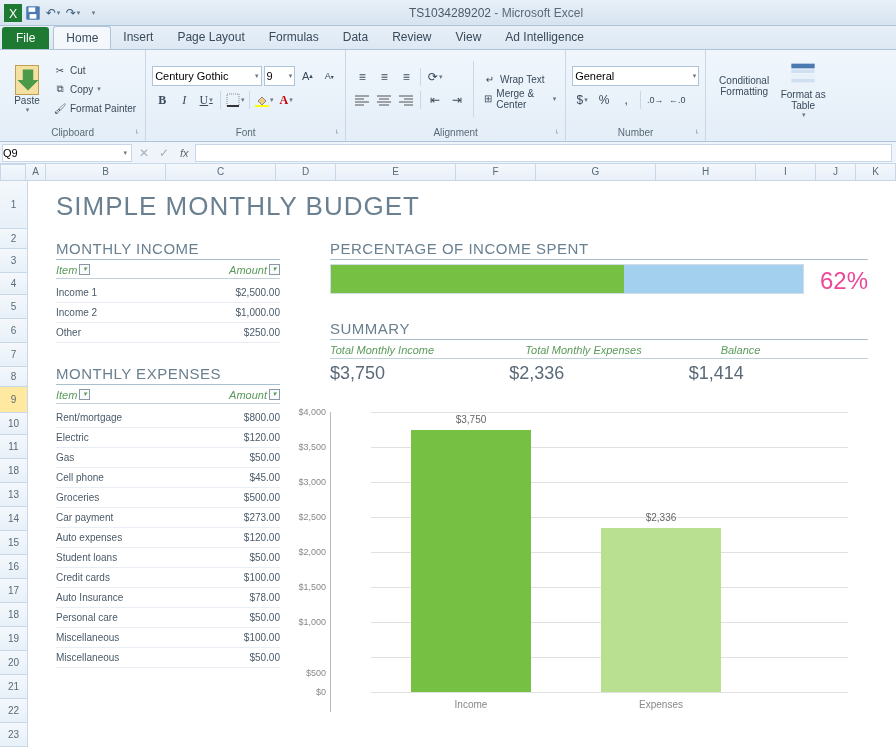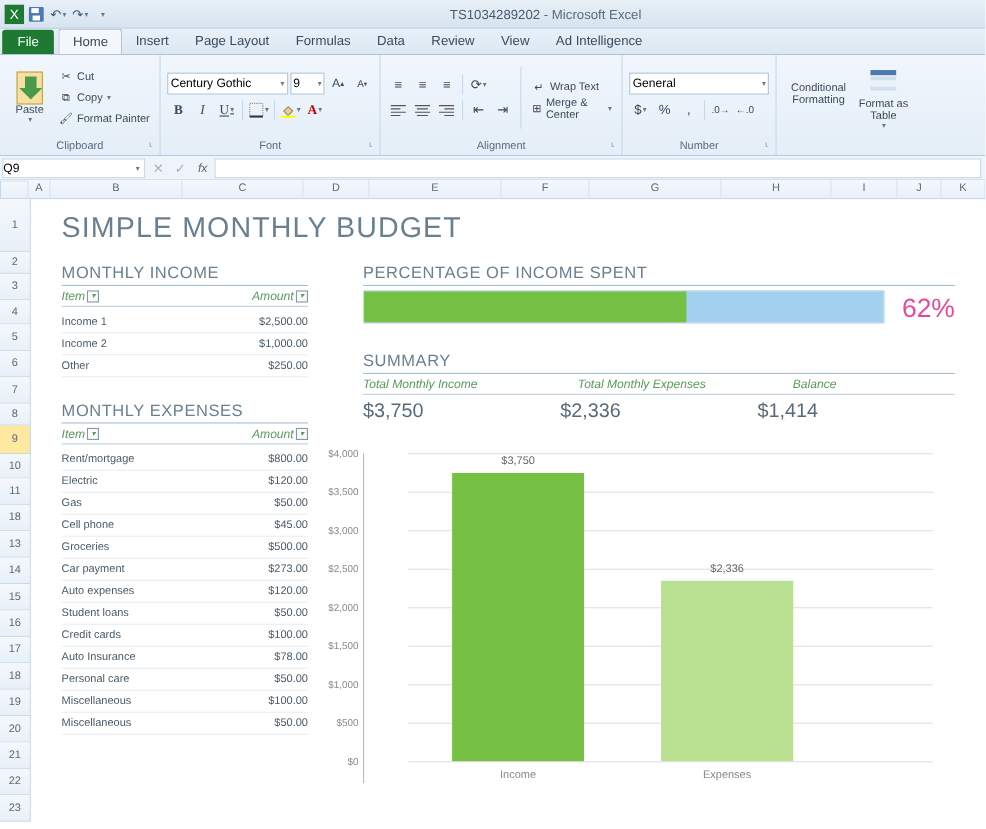--- a/index.html
+++ b/index.html
@@ -461,21 +461,21 @@
             </div>
             <div class="summary-values">
               <div>$3,750</div>
               <div>$2,336</div>
               <div>$1,414</div>
             </div>
 
             <div class="chart" id="chart">
                 <div class="y-tick" style="top: 275px;">$0</div>
                 <div class="y-line" style="top: 280px;"></div>
-                <div class="y-tick" style="top: 240px; text-align: right;">$500</div>
+                <div class="y-tick" style="top: 256px; text-align: right;">$500</div>
                 <div class="y-line" style="top: 245px;"></div>
                 <div class="y-tick" style="top: 205px;">$1,000</div>
                 <div class="y-line" style="top: 210px;"></div>
                 <div class="y-tick" style="top: 170px;">$1,500</div>
                 <div class="y-line" style="top: 175px;"></div>
                 <div class="y-tick" style="top: 135px;">$2,000</div>
                 <div class="y-line" style="top: 140px;"></div>
                 <div class="y-tick" style="top: 100px;">$2,500</div>
                 <div class="y-line" style="top: 105px;"></div>
                 <div class="y-tick" style="top: 65px;">$3,000</div>

